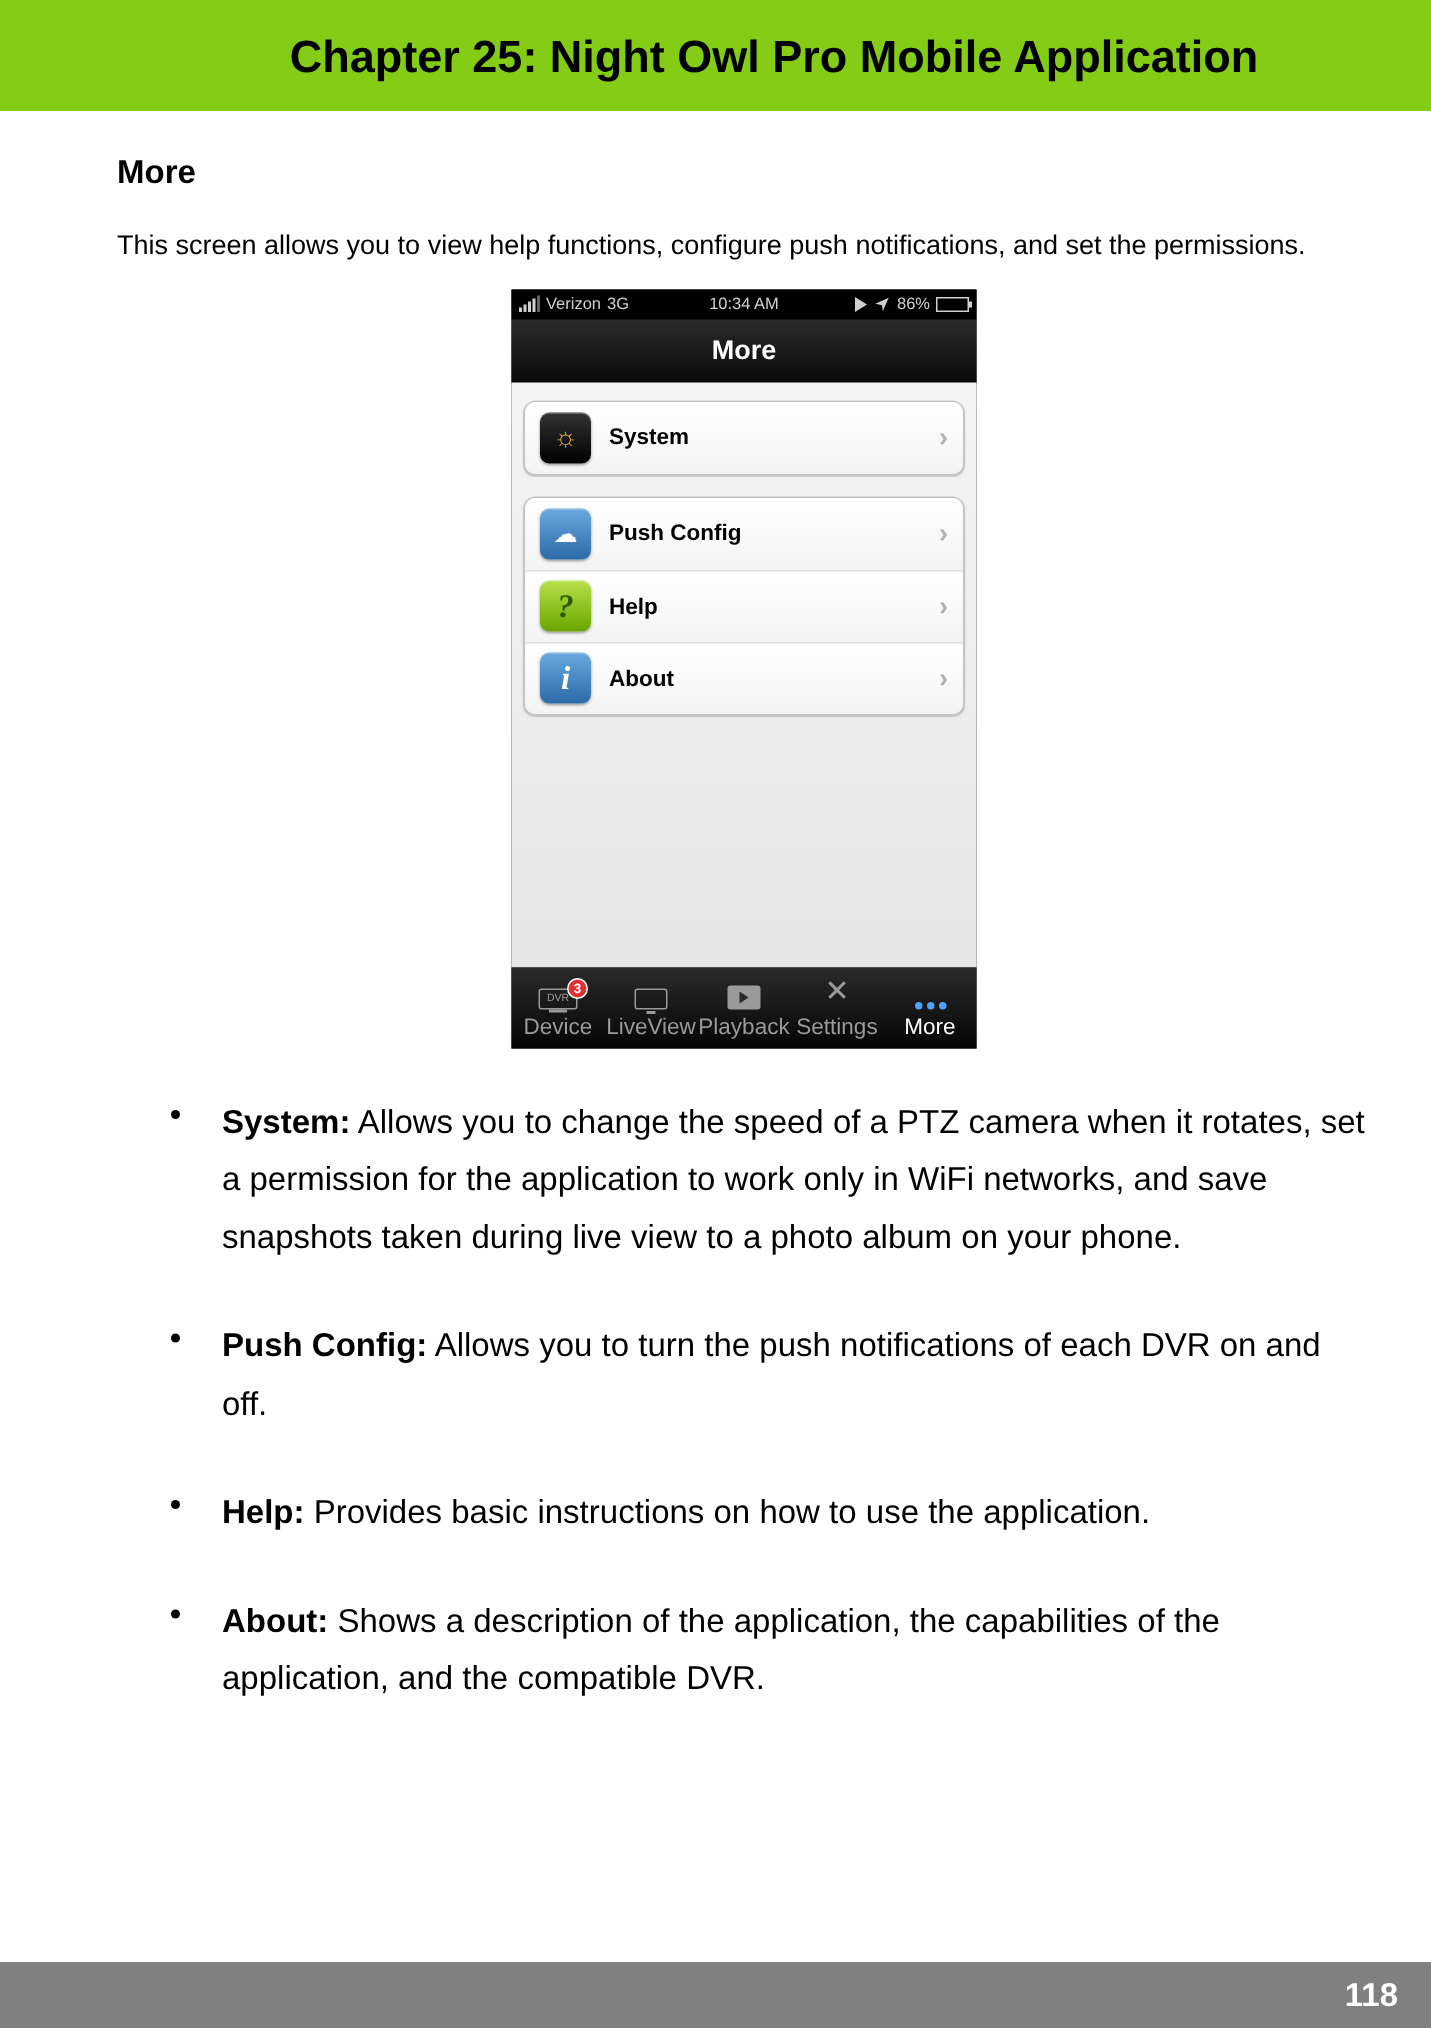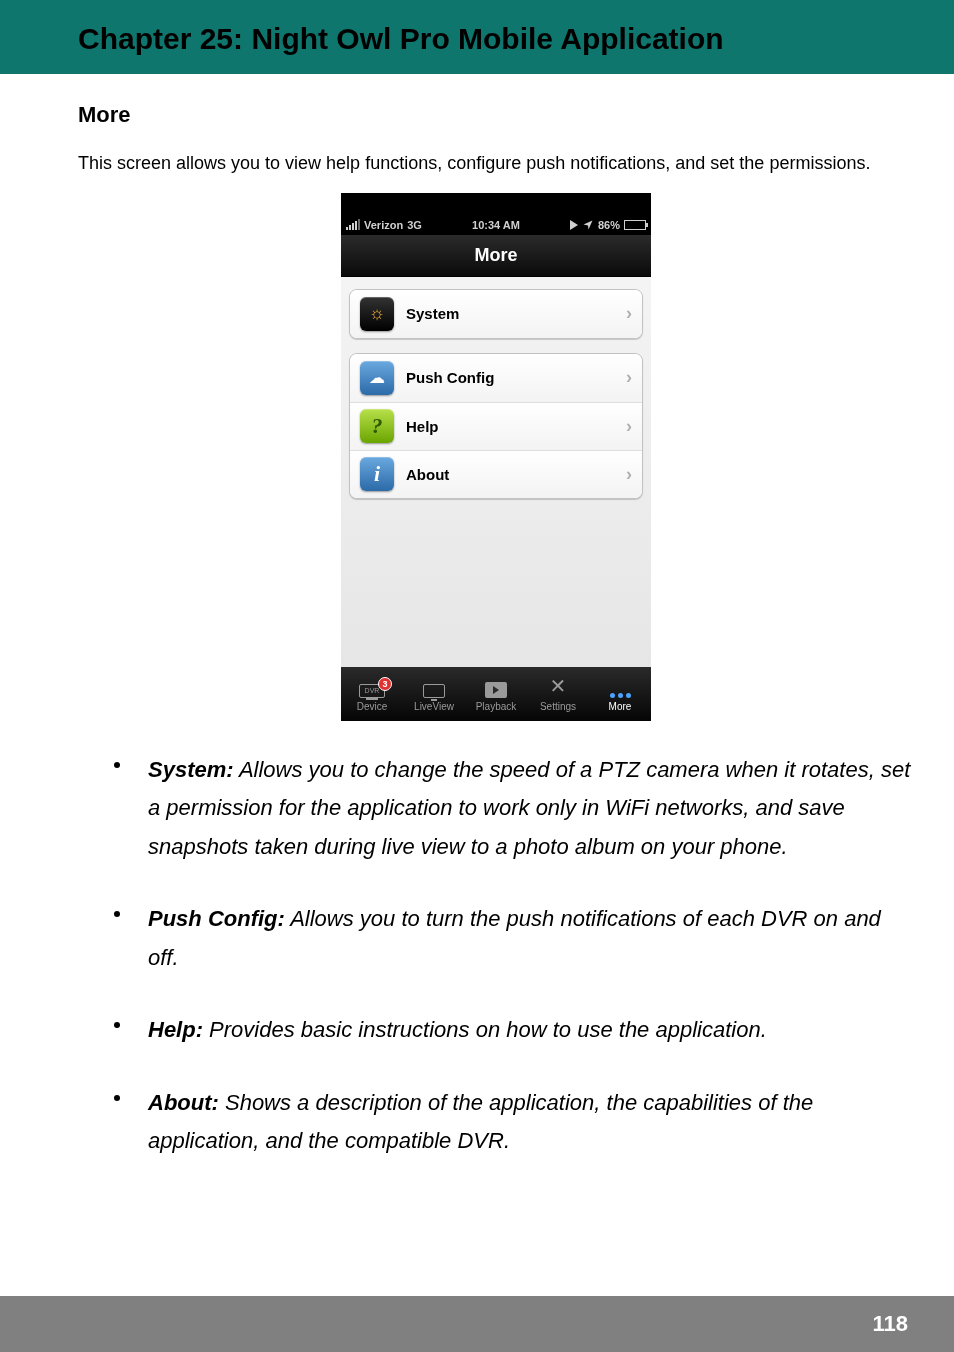--- a/index.html
+++ b/index.html
@@ -1,25 +1,25 @@
 <!DOCTYPE html>
 <html><head>
 <meta charset="utf-8">
 <style>
   * { box-sizing: border-box; margin: 0; padding: 0; }
   html, body { width: 954px; height: 1352px; font-family: Arial, Helvetica, sans-serif; background: #fff; color: #000; }
   .page { width: 954px; height: 1352px; position: relative; }
-  .header-band { background: #0f766e; padding: 22px 0 18px 0; }
+  .header-band { background: #84cc16; padding: 22px 0 18px 0; text-align: center; }
   .chapter-title { font-size: 30px; font-weight: bold; color: #000; padding-left: 78px; }
   .content { padding: 28px 40px 0 78px; }
   .section-title { font-size: 22px; font-weight: bold; margin-bottom: 20px; }
   .intro { font-size: 18px; line-height: 1.7; margin-bottom: 14px; }
   .screenshot-wrap { display: flex; justify-content: center; margin: 6px 0 24px 0; }
   .phone { width: 310px; background: #000; position: relative; }
-  .status-bar { height: 20px; background: #000; color: #d0d0d0; font-size: 11px; display: flex; align-items: center; justify-content: space-between; padding: 0 5px; font-weight: bold; margin-top: 22px; }
+  .status-bar { height: 20px; background: #000; color: #d0d0d0; font-size: 11px; display: flex; align-items: center; justify-content: space-between; padding: 0 5px; font-weight: normal; }
   .status-left, .status-center, .status-right { display: flex; align-items: center; gap: 4px; }
   .status-center { position:absolute; left:0; right:0; justify-content:center; pointer-events:none; }
   .signal { display:inline-flex; align-items:flex-end; gap:1px; }
   .signal span { width:2px; background:#d0d0d0; display:inline-block; }
   .signal span:nth-child(1){height:3px;} .signal span:nth-child(2){height:5px;} .signal span:nth-child(3){height:7px;} .signal span:nth-child(4){height:9px;} .signal span:nth-child(5){height:11px; background:#666;}
   .play-tri { width:0; height:0; border-left:8px solid #d0d0d0; border-top:5px solid transparent; border-bottom:5px solid transparent; }
   .loc-svg { width:12px; height:12px; }
   .batt { width:22px; height:10px; border:1px solid #d0d0d0; position:relative; }
   .batt::after { content:""; position:absolute; right:-3px; top:2px; width:2px; height:4px; background:#d0d0d0; }
   .batt-fill { height:100%; width:86%; background:#d0d0d0; }
@@ -36,38 +36,38 @@
   .iconbox.about { background: linear-gradient(#6aa8e0,#2c6aa8); }
   .icon-gear { color:#f2b23e; font-size:18px; font-weight:bold; }
   .icon-push { color:#fff; font-size:16px; }
   .icon-help { color:#2e5a00; font-size:22px; font-weight:bold; font-style:italic; font-family: Georgia, serif; }
   .icon-about { color:#fff; font-size:22px; font-weight:bold; font-style:italic; font-family: Georgia, serif; }
   .row-label { flex:1; font-size:15px; font-weight:bold; color:#000; }
   .chev { color:#b0b0b0; font-size:18px; font-weight:bold; }
   .tabbar { display:flex; height:54px; background: linear-gradient(#2a2a2a,#050505); }
   .tab { flex:1; display:flex; flex-direction:column; align-items:center; justify-content:center; gap:3px; }
   .tab .t-icon { height:22px; display:flex; align-items:flex-end; justify-content:center; }
-  .tab .t-label { font-size:10px; color:#9a9a9a; }
+  .tab .t-label { font-size:15px; color:#9a9a9a; }
   .tab.active .t-label { color:#fff; }
   .dvr-ic { width:26px; height:14px; border:1px solid #9a9a9a; border-radius:2px; position:relative; font-size:7px; color:#9a9a9a; display:flex; align-items:center; justify-content:center; }
   .dvr-ic::after { content:""; position:absolute; bottom:-3px; left:6px; right:6px; height:2px; background:#9a9a9a; }
   .badge { position:absolute; top:-8px; right:-8px; width:14px; height:14px; border-radius:50%; background:#e03030; border:1px solid #fff; color:#fff; font-size:9px; font-weight:bold; display:flex; align-items:center; justify-content:center; }
   .monitor-ic { width:22px; height:14px; border:1px solid #9a9a9a; border-radius:2px; position:relative; }
   .monitor-ic::after { content:""; position:absolute; bottom:-4px; left:7px; right:7px; height:2px; background:#9a9a9a; }
   .play-ic { width:22px; height:16px; border-radius:2px; background:#9a9a9a; display:flex; align-items:center; justify-content:center; }
   .play-ic::before { content:""; width:0;height:0; border-left:6px solid #2a2a2a; border-top:4px solid transparent; border-bottom:4px solid transparent; }
   .tools-ic { color:#9a9a9a; font-size:20px; }
   .dots-ic { display:flex; gap:3px; }
   .dots-ic span { width:5px; height:5px; border-radius:50%; background:#4da3ff; }
   .bullets { margin-top: 30px; }
-  .bullet { display:flex; margin-bottom: 34px; padding-left: 36px; font-style: italic; }
+  .bullet { display:flex; margin-bottom: 34px; padding-left: 36px; }
   .bullet .dot { width: 6px; height:6px; background:#000; border-radius:50%; margin-top: 11px; margin-right: 28px; flex-shrink:0; }
   .bullet .text { font-size: 22px; line-height: 1.75; }
   .bullet .text .lead { font-weight: bold; }
-  .footer-band { position:absolute; bottom:0; left:0; right:0; height:56px; background:#808080; display:flex; align-items:center; justify-content:flex-end; padding-right:46px; }
+  .footer-band { position:absolute; bottom:0; left:0; right:0; height:44px; background:#808080; display:flex; align-items:center; justify-content:flex-end; padding-right:22px; }
   .page-no { color:#fff; font-size:22px; font-weight:bold; }
 </style>
 </head>
 <body>
 <div class="page">
 
 <div class="header-band">
   <div class="chapter-title">Chapter 25: Night Owl Pro Mobile Application</div>
 </div>
 

